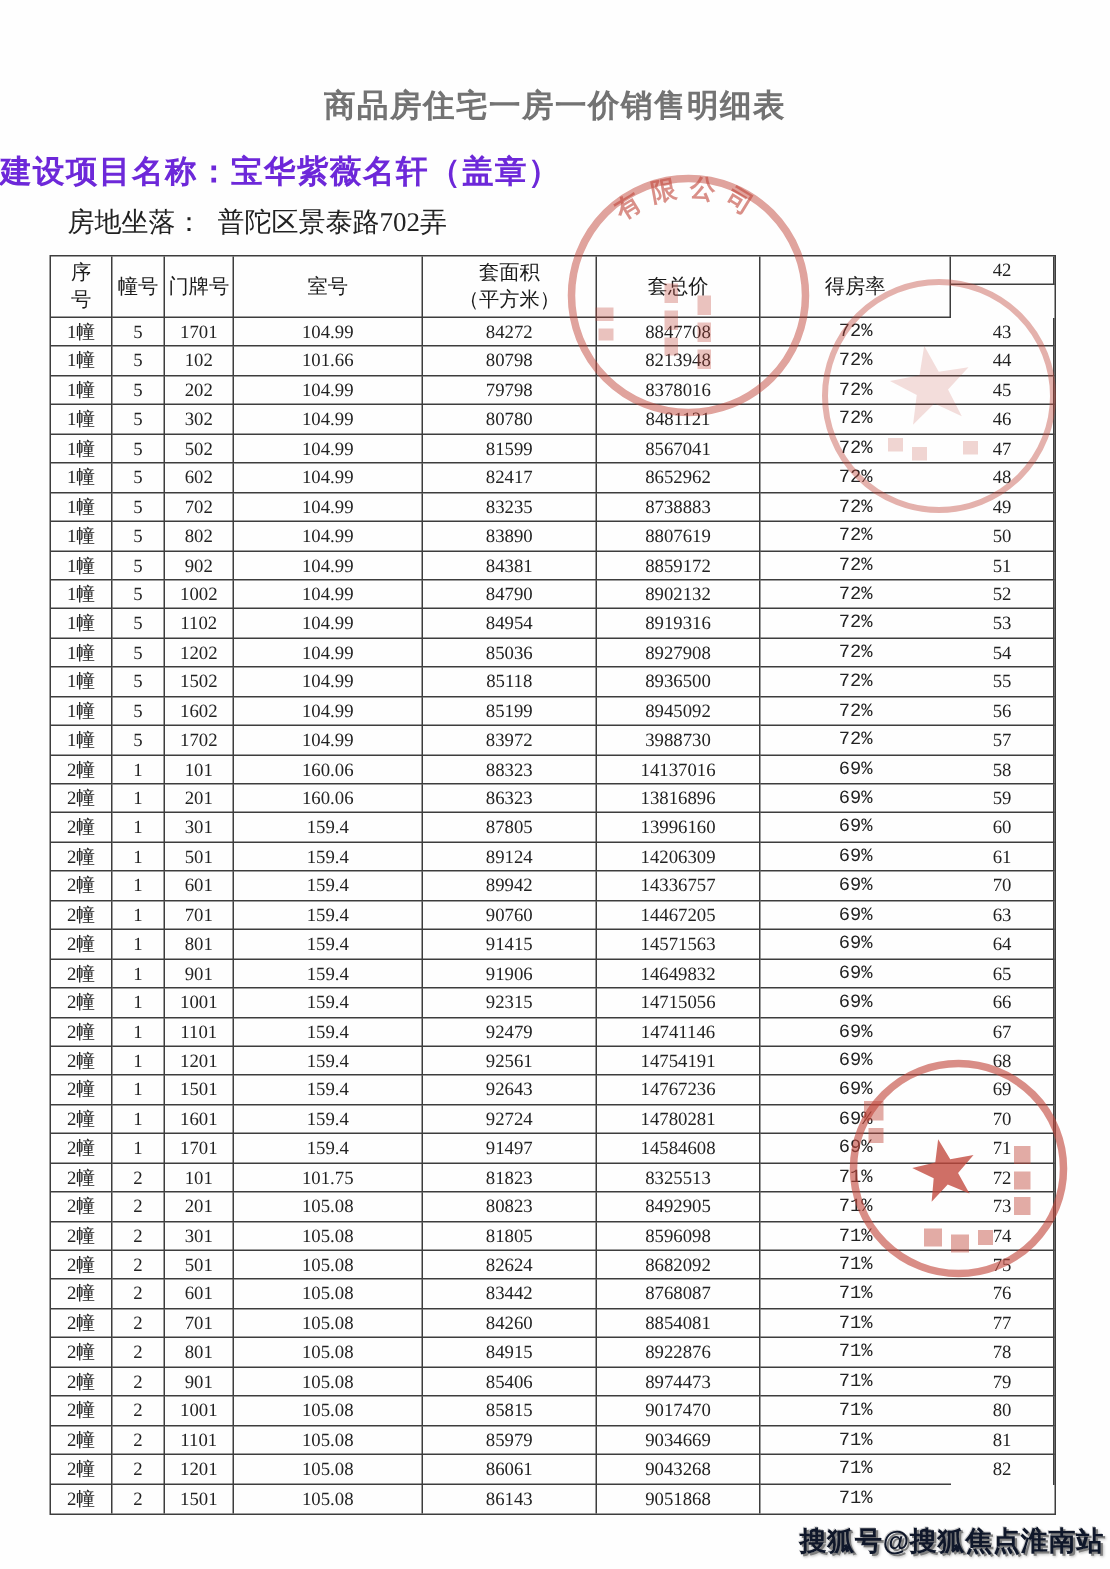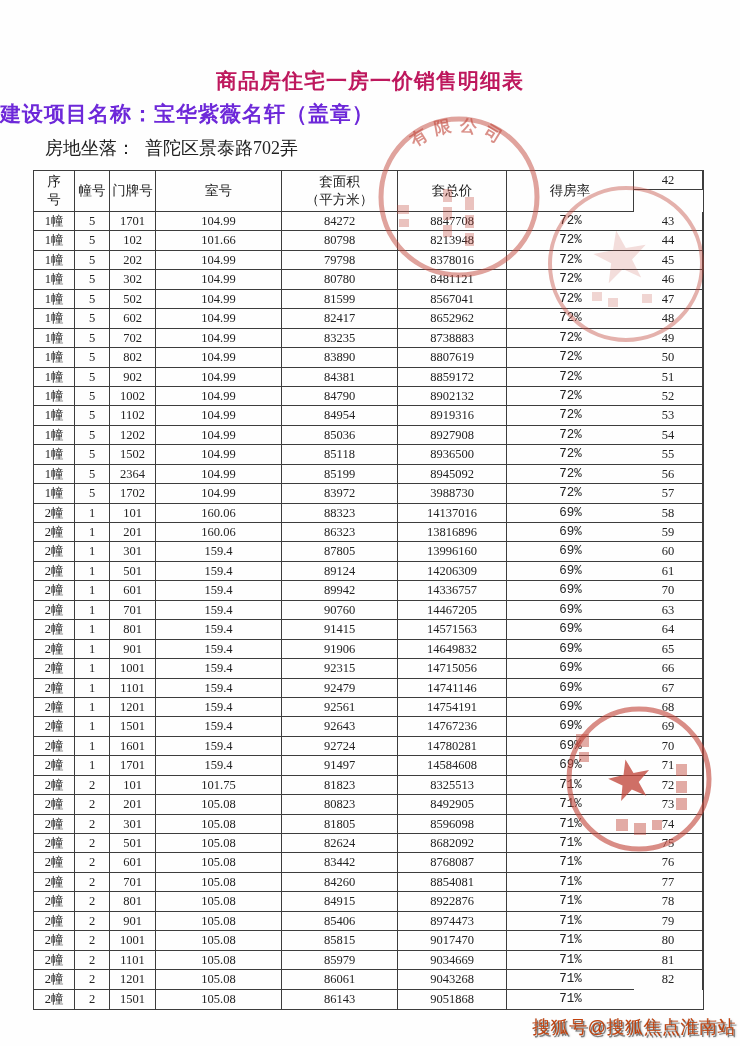--- a/index.html
+++ b/index.html
@@ -5,23 +5,23 @@
   html,body{margin:0;padding:0;background:#ffffff;}
   #page{
     position:relative;
     width:740px;height:1046px;
     background:#fefefe;
     font-family:"Liberation Serif","DejaVu Serif",serif;
     color:#1c1c1c;
     overflow:hidden;
   }
   .title1{
-    position:absolute;top:67px;left:0;width:740px;
+    position:absolute;top:56px;left:0;width:740px;
     text-align:center;font-size:21px;font-weight:bold;
-    letter-spacing:1px;color:#be185d;
+    letter-spacing:1px;color:#737373;
   }
   .title2{
     position:absolute;top:100px;left:0;width:676px;
     text-align:left;font-size:21px;font-weight:bold;
     letter-spacing:1px;color:#6d28d9;
   }
   .location-line{
     position:absolute;top:136px;left:45px;
     font-size:18px;color:#222;
   }
@@ -64,22 +64,22 @@
   
   .seal{position:absolute;pointer-events:none;}
   .seal-arc-text{
     font-family:"Liberation Serif","DejaVu Serif",serif;
     font-size:17px;font-weight:bold;letter-spacing:7px;
   }
   
   .sohu-watermark{
     position:absolute;top:1015px;right:4px;
     font-family:"Liberation Sans","DejaVu Sans",sans-serif;
-    font-size:18px;font-weight:normal;
-    color:#c2410c;
+    font-size:18px;font-weight:bold;
+    color:#0f172a;
     text-shadow:1.5px 1.5px 0 #7e7e7e, -0.5px -0.5px 0 #cfcfcf, 2px 2px 2px #b5b5b5;
     letter-spacing:0.5px;
   }
 </style>
 </head>
 <body>
 
 <div id="page">
 
   <div class="title1">商品房住宅一房一价销售明细表</div>
@@ -106,21 +106,21 @@
       <div class="tr"><div class="td">45</div><div class="td">1幢</div><div class="td">5</div><div class="td">302</div><div class="td">104.99</div><div class="td">80780</div><div class="td">8481121</div><div class="td">72%</div></div>
       <div class="tr"><div class="td">46</div><div class="td">1幢</div><div class="td">5</div><div class="td">502</div><div class="td">104.99</div><div class="td">81599</div><div class="td">8567041</div><div class="td">72%</div></div>
       <div class="tr"><div class="td">47</div><div class="td">1幢</div><div class="td">5</div><div class="td">602</div><div class="td">104.99</div><div class="td">82417</div><div class="td">8652962</div><div class="td">72%</div></div>
       <div class="tr"><div class="td">48</div><div class="td">1幢</div><div class="td">5</div><div class="td">702</div><div class="td">104.99</div><div class="td">83235</div><div class="td">8738883</div><div class="td">72%</div></div>
       <div class="tr"><div class="td">49</div><div class="td">1幢</div><div class="td">5</div><div class="td">802</div><div class="td">104.99</div><div class="td">83890</div><div class="td">8807619</div><div class="td">72%</div></div>
       <div class="tr"><div class="td">50</div><div class="td">1幢</div><div class="td">5</div><div class="td">902</div><div class="td">104.99</div><div class="td">84381</div><div class="td">8859172</div><div class="td">72%</div></div>
       <div class="tr"><div class="td">51</div><div class="td">1幢</div><div class="td">5</div><div class="td">1002</div><div class="td">104.99</div><div class="td">84790</div><div class="td">8902132</div><div class="td">72%</div></div>
       <div class="tr"><div class="td">52</div><div class="td">1幢</div><div class="td">5</div><div class="td">1102</div><div class="td">104.99</div><div class="td">84954</div><div class="td">8919316</div><div class="td">72%</div></div>
       <div class="tr"><div class="td">53</div><div class="td">1幢</div><div class="td">5</div><div class="td">1202</div><div class="td">104.99</div><div class="td">85036</div><div class="td">8927908</div><div class="td">72%</div></div>
       <div class="tr"><div class="td">54</div><div class="td">1幢</div><div class="td">5</div><div class="td">1502</div><div class="td">104.99</div><div class="td">85118</div><div class="td">8936500</div><div class="td">72%</div></div>
-      <div class="tr"><div class="td">55</div><div class="td">1幢</div><div class="td">5</div><div class="td">2364</div><div class="td">104.99</div><div class="td">85199</div><div class="td">8945092</div><div class="td">72%</div></div>
+      <div class="tr"><div class="td">55</div><div class="td">1幢</div><div class="td">5</div><div class="td">1602</div><div class="td">104.99</div><div class="td">85199</div><div class="td">8945092</div><div class="td">72%</div></div>
       <div class="tr"><div class="td">56</div><div class="td">1幢</div><div class="td">5</div><div class="td">1702</div><div class="td">104.99</div><div class="td">83972</div><div class="td">3988730</div><div class="td">72%</div></div>
       <div class="tr"><div class="td">57</div><div class="td">2幢</div><div class="td">1</div><div class="td">101</div><div class="td">160.06</div><div class="td">88323</div><div class="td">14137016</div><div class="td">69%</div></div>
       <div class="tr"><div class="td">58</div><div class="td">2幢</div><div class="td">1</div><div class="td">201</div><div class="td">160.06</div><div class="td">86323</div><div class="td">13816896</div><div class="td">69%</div></div>
       <div class="tr"><div class="td">59</div><div class="td">2幢</div><div class="td">1</div><div class="td">301</div><div class="td">159.4</div><div class="td">87805</div><div class="td">13996160</div><div class="td">69%</div></div>
       <div class="tr"><div class="td">60</div><div class="td">2幢</div><div class="td">1</div><div class="td">501</div><div class="td">159.4</div><div class="td">89124</div><div class="td">14206309</div><div class="td">69%</div></div>
       <div class="tr"><div class="td">61</div><div class="td">2幢</div><div class="td">1</div><div class="td">601</div><div class="td">159.4</div><div class="td">89942</div><div class="td">14336757</div><div class="td">69%</div></div>
       <div class="tr"><div class="td">70</div><div class="td">2幢</div><div class="td">1</div><div class="td">701</div><div class="td">159.4</div><div class="td">90760</div><div class="td">14467205</div><div class="td">69%</div></div>
       <div class="tr"><div class="td">63</div><div class="td">2幢</div><div class="td">1</div><div class="td">801</div><div class="td">159.4</div><div class="td">91415</div><div class="td">14571563</div><div class="td">69%</div></div>
       <div class="tr"><div class="td">64</div><div class="td">2幢</div><div class="td">1</div><div class="td">901</div><div class="td">159.4</div><div class="td">91906</div><div class="td">14649832</div><div class="td">69%</div></div>
       <div class="tr"><div class="td">65</div><div class="td">2幢</div><div class="td">1</div><div class="td">1001</div><div class="td">159.4</div><div class="td">92315</div><div class="td">14715056</div><div class="td">69%</div></div>

